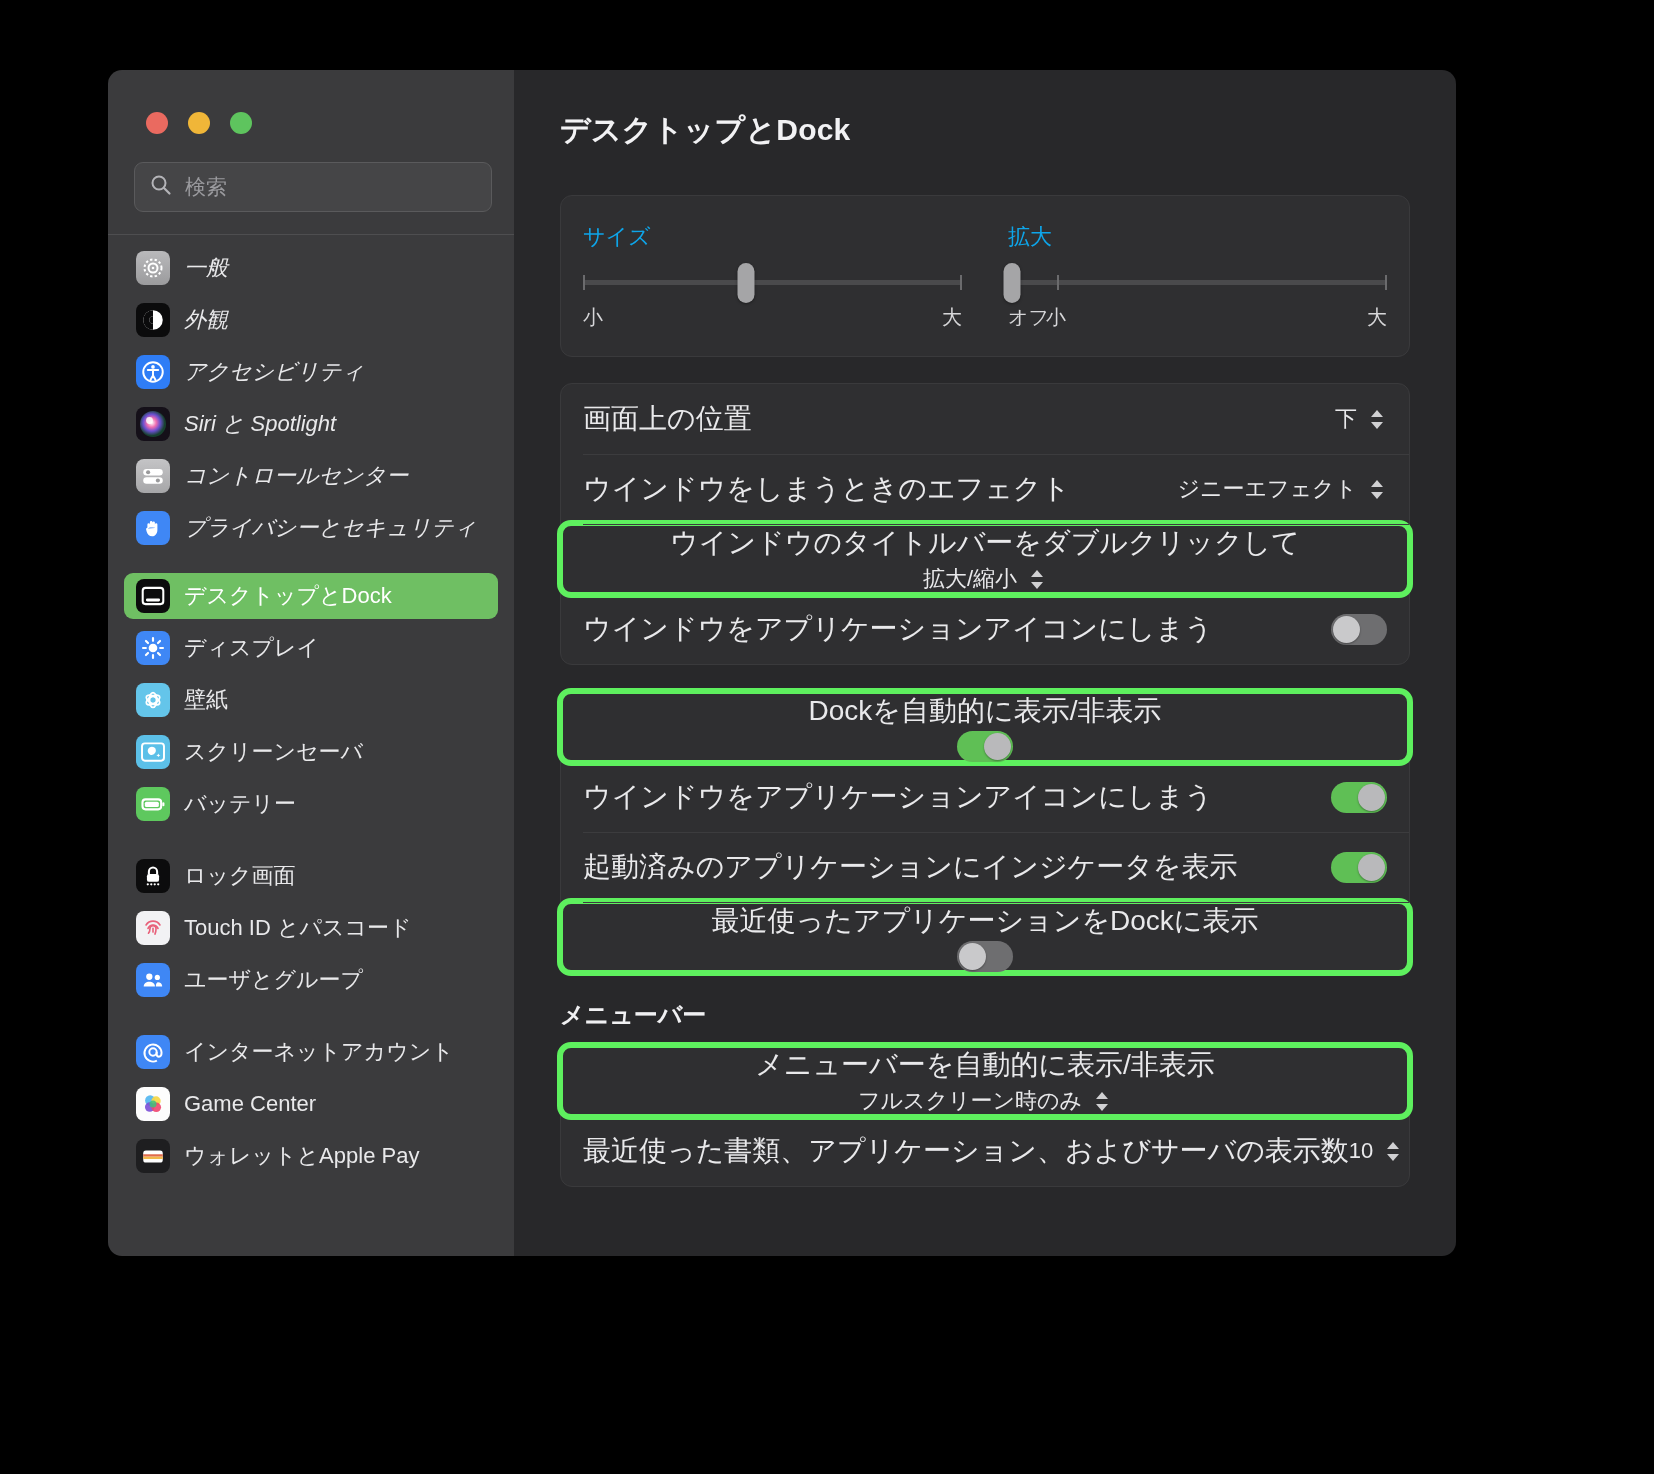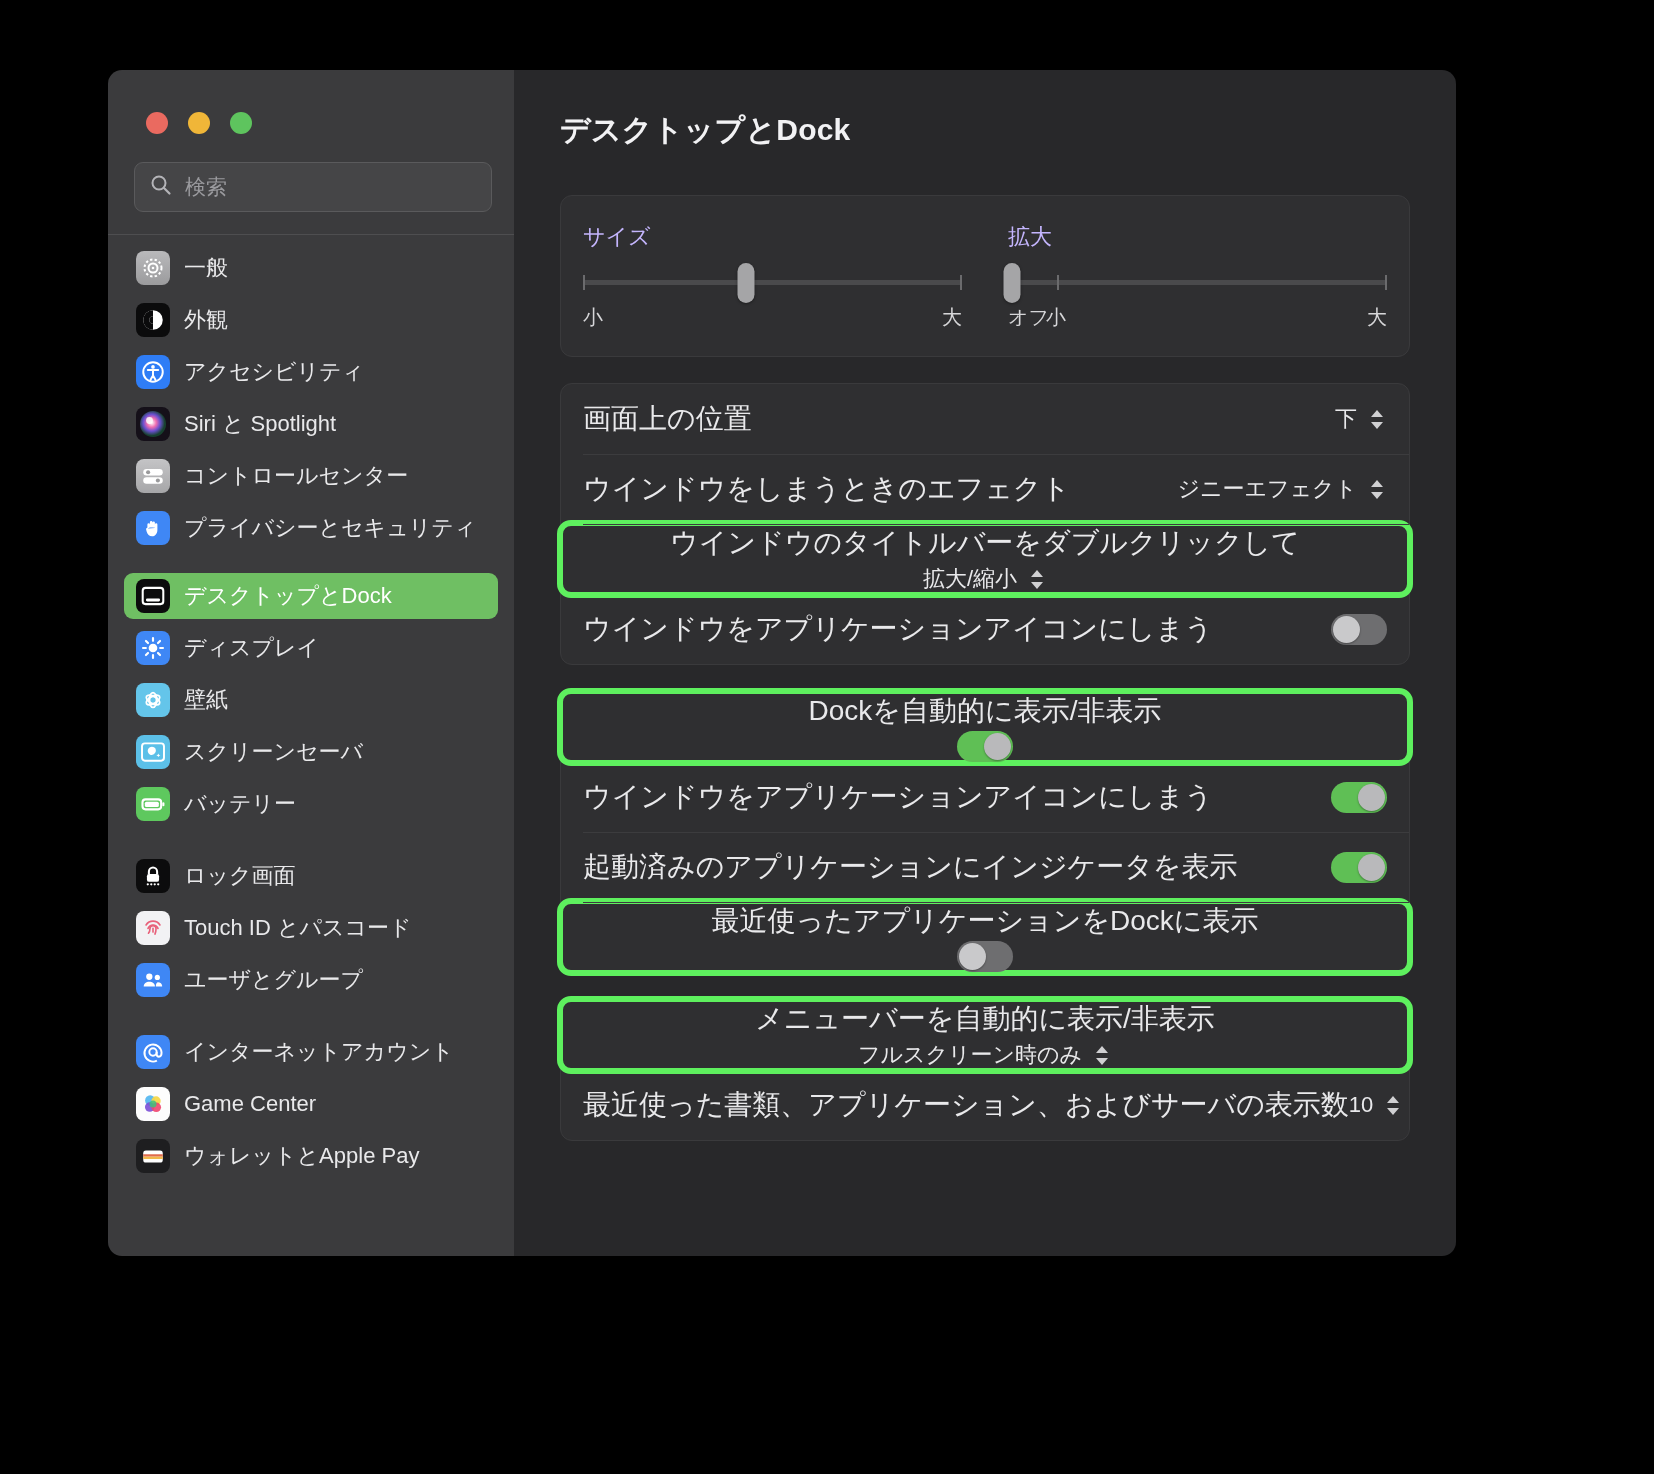--- a/index.html
+++ b/index.html
@@ -66,21 +66,21 @@
     background: #4e4e50;
     margin: 22px 0 0 0;
   }
 
   .nav {
     padding: 10px 16px 0 16px;
     overflow: hidden;
     height: 1000px;
   }
   .nav-group { margin-bottom: 26px; }
-  .nav-group:first-child { margin-bottom: 22px; }
+  .nav-group:first-child { margin-bottom: 22px; font-style: italic; }
 
   .nav-item {
     display: flex;
     align-items: center;
     gap: 14px;
     height: 46px;
     padding: 0 12px;
     border-radius: 9px;
     margin-bottom: 6px;
     cursor: default;
@@ -132,21 +132,21 @@
     position: relative;
   }
 
   
   .sliders {
     display: flex;
     padding: 26px 22px 22px 22px;
     gap: 46px;
   }
   .slider-block { flex: 1 1 0; min-width: 0; }
-  .slider-label { color: #c4b5fd; font-size: 22px; margin-bottom: 16px; }
+  .slider-label { color: #0ea5e9; font-size: 22px; margin-bottom: 16px; }
   .track-wrap { position: relative; height: 28px; }
   .track {
     position: absolute;
     left: 0; right: 0; top: 12px;
     height: 5px; border-radius: 3px;
     background: #4a4a4c;
   }
   .tick {
     position: absolute;
     width: 2px; height: 15px;
@@ -586,20 +586,21 @@
         <div class="row hl hl-row">
           <div class="row-label">最近使ったアプリケーションをDockに表示</div>
           <div class="row-value-wrap">
             <div class="toggle ">
               <div class="thumb"></div>
             </div>
           </div>
         </div>
       </div>
 
+    <div class="section-title menubar-title">メニューバー</div>
 
     <div class="card" id="menubar-card">
         <div class="row hl hl-row">
           <div class="row-label">メニューバーを自動的に表示/非表示</div>
           <div class="row-value-wrap">
             <span class="row-value">フルスクリーン時のみ</span>
             <span class="chev">
               <i class="up"></i>
               <i class="down"></i>
             </span>

